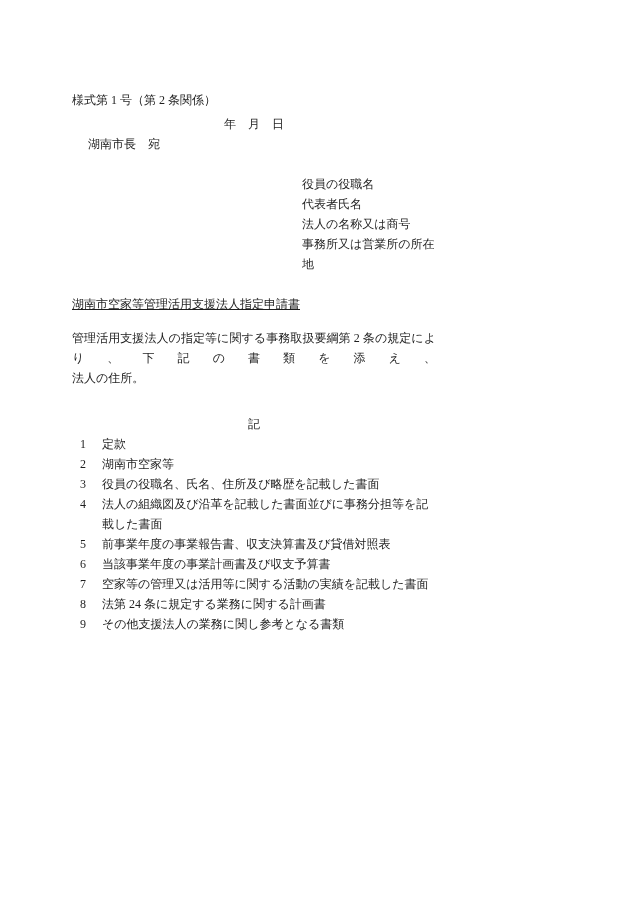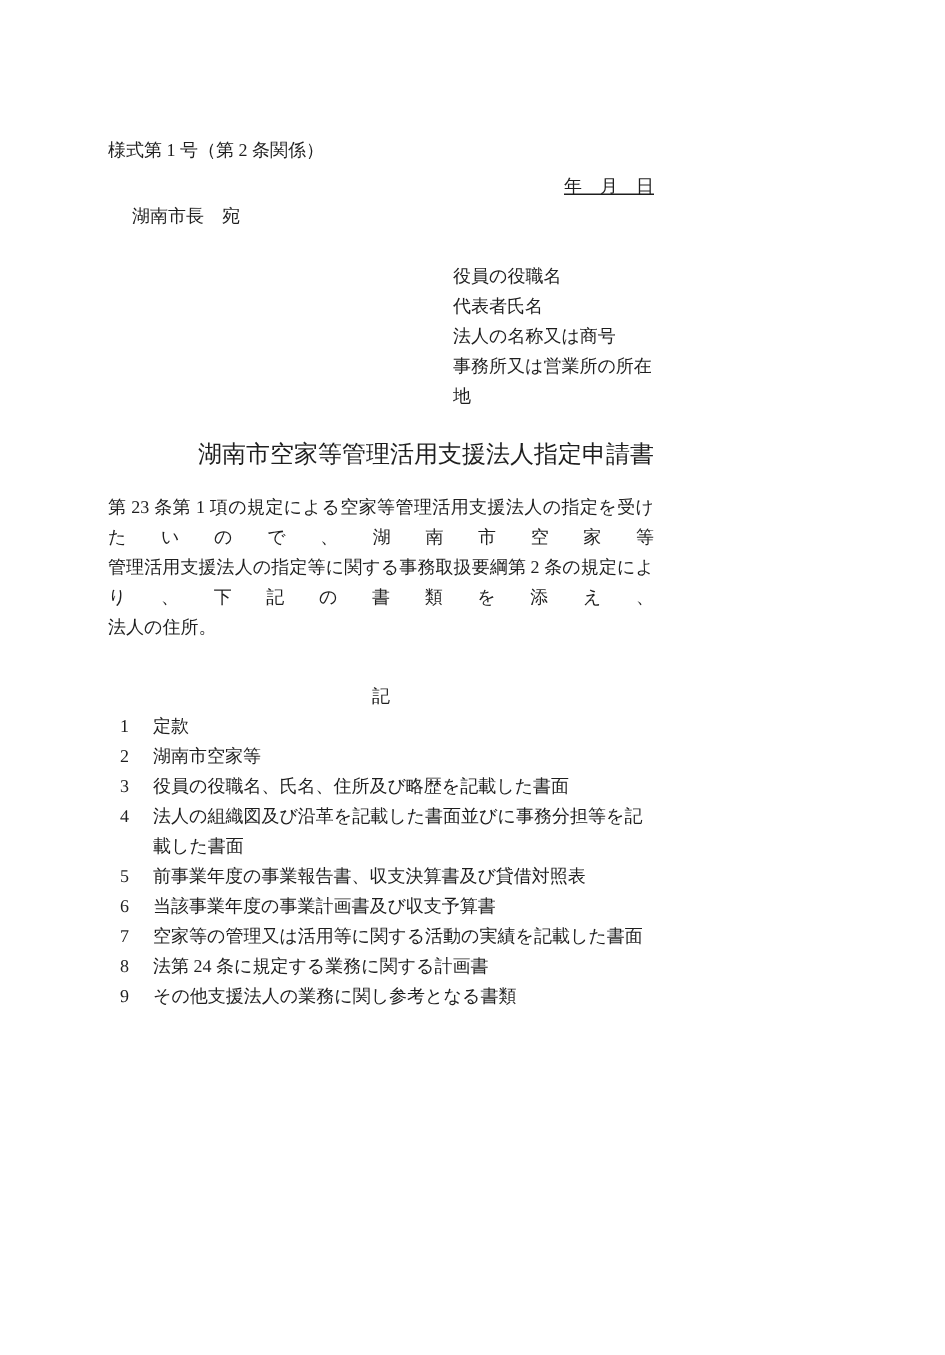--- a/index.html
+++ b/index.html
@@ -18,39 +18,39 @@
     font-size: 12px;
     line-height: 20px;
     padding: 90px 73px 0 72px;
     overflow: hidden;
   }
   .form-number {
     text-align: left;
   }
   .date-line {
     margin-top: 4px;
-    text-align: right;
-    text-decoration: underline;
+    text-align: center;
   }
   .addressee {
     padding-left: 16px;
   }
   .applicant-block {
     margin-top: 20px;
     margin-left: 230px;
   }
   .applicant-block .field-line {
     line-height: 20px;
   }
   .doc-title {
     margin: 20px 0 0 0;
-    font-size: 16px;
+    font-size: 12px;
     font-weight: normal;
-    text-align: right;
+    text-align: left;
     line-height: 20px;
+    text-decoration: underline;
   }
   .body-para {
     margin-top: 14px;
   }
   .body-para .bline {
     line-height: 20px;
     text-align: justify;
     text-align-last: justify;
   }
   .body-para .bline.first {
@@ -96,21 +96,20 @@
   <div class="applicant-block">
     <div class="field-line">役員の役職名</div>
     <div class="field-line">代表者氏名</div>
     <div class="field-line">法人の名称又は商号</div>
     <div class="field-line">事務所又は営業所の所在地</div>
   </div>
 
   <h1 class="doc-title">湖南市空家等管理活用支援法人指定申請書</h1>
 
   <div class="body-para">
-    <div class="bline">第 23 条第 1 項の規定による空家等管理活用支援法人の指定を受けたいので、湖南市空家等</div>
     <div class="bline">管理活用支援法人の指定等に関する事務取扱要綱第 2 条の規定により、下記の書類を添え、</div>
     <div class="bline last">法人の住所。</div>
   </div>
 
   <div class="ki">記</div>
 
   <ol class="attachments">
     <li class="att">
       <span class="no">1</span>
       <span class="txt">定款</span>

